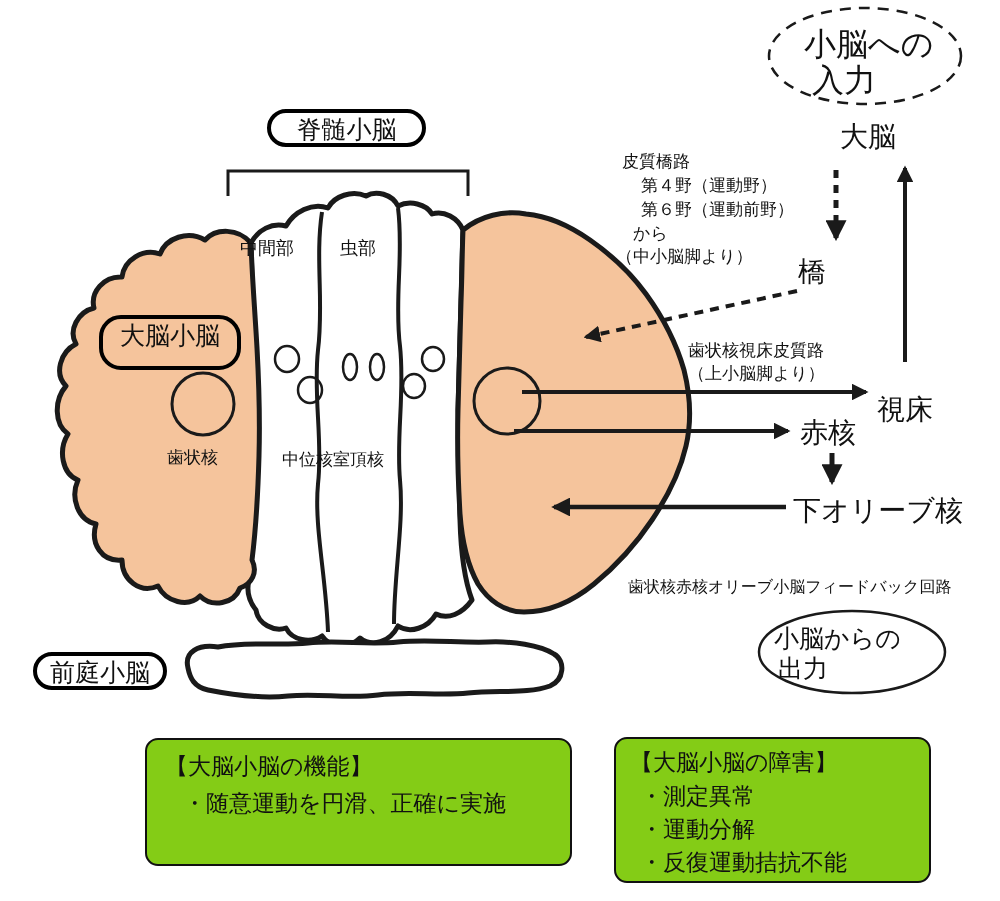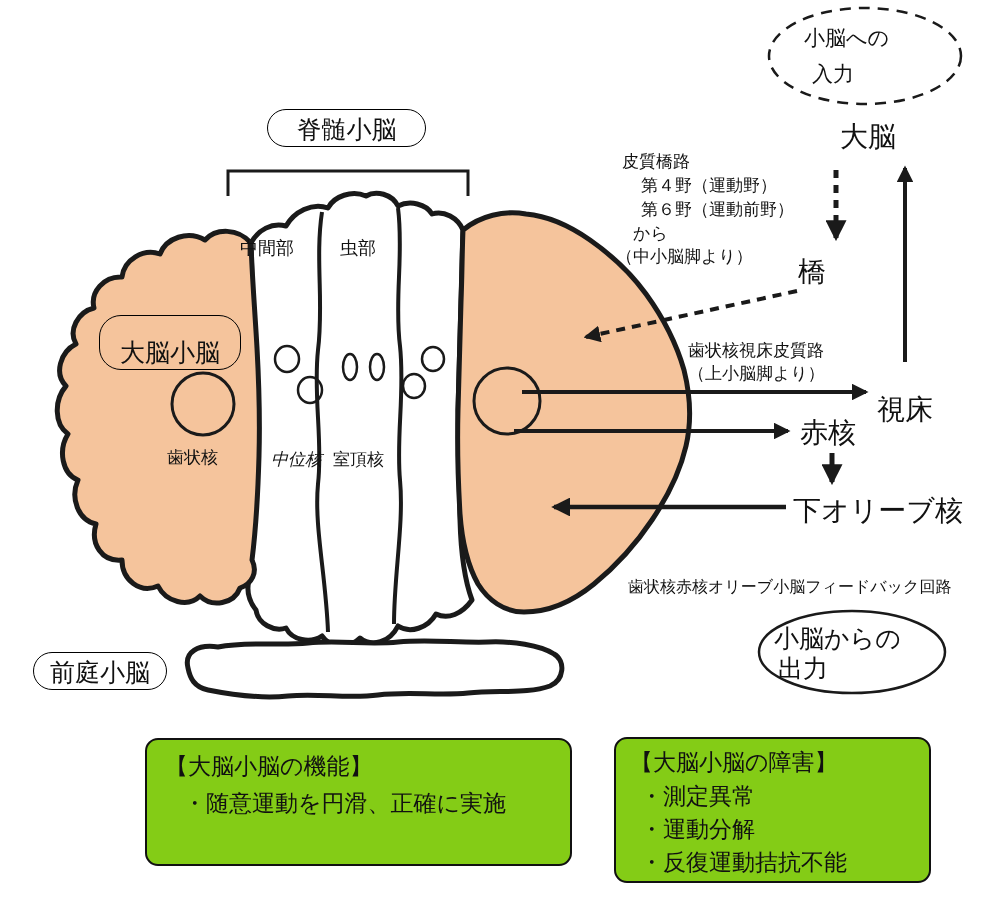--- a/index.html
+++ b/index.html
@@ -3,31 +3,31 @@
 <meta charset="utf-8">
 <style>
   html,body{margin:0;padding:0;background:#ffffff;}
   #stage{
     position:relative;width:1000px;height:901px;background:#ffffff;overflow:hidden;
     font-family:"Liberation Sans","DejaVu Sans",sans-serif;color:#111;
   }
   svg{position:absolute;left:0;top:0;}
   .lbl{position:absolute;white-space:nowrap;line-height:1.15;}
   .roundbox{
-    position:absolute;border:1px solid #000000;border-radius:22px;background:transparent;
-    display:flex;align-items:flex-end;justify-content:center;box-sizing:border-box;
+    position:absolute;border:4px solid #000000;border-radius:22px;background:transparent;
+    display:flex;align-items:flex-start;justify-content:center;box-sizing:border-box;
   }
   .cardbox{
     position:absolute;border:2.5px solid #111;border-radius:13px;background:#84cc16;box-sizing:border-box;
   }
   .f17{font-size:17px;}
   .f18{font-size:18px;}
   .f23{font-size:23px;}
   .f25{font-size:25px;}
-  .f27{font-size:21px;}
+  .f27{font-size:32px;}
   .f28{font-size:28px;}
 </style>
 </head>
 <body>
 
 <div id="stage">
 
   <svg width="1000" height="901" viewBox="0 0 1000 901">
     <defs>
       <marker id="ah" viewBox="0 0 10 10" refX="8.5" refY="5" markerWidth="4.2" markerHeight="4.2" orient="auto-start-reverse">
@@ -93,21 +93,21 @@
   </div>
 
   <div class="lbl f18" style="left:240px;top:238px;">中間部</div>
   <div class="lbl f18" style="left:340px;top:238px;">虫部</div>
 
   <div class="roundbox f25" style="left:99px;top:315px;width:142px;height:55px;">
     <span>大脳小脳</span>
   </div>
 
   <div class="lbl f17" style="left:167px;top:448px;">歯状核</div>
-  <div class="lbl f17" style="left:271px;top:450px;font-style:italic;">中位核</div>
+  <div class="lbl f17" style="left:282px;top:450px;">中位核</div>
   <div class="lbl f17" style="left:333px;top:450px;">室頂核</div>
 
   <div class="roundbox f25" style="left:33px;top:652px;width:134px;height:38px;">
     <span>前庭小脳</span>
   </div>
 
   <div class="lbl f27" style="left:804px;top:26px;">小脳への</div>
   <div class="lbl f27" style="left:812px;top:62px;">入力</div>
 
   <div class="lbl f28" style="left:840px;top:121px;">大脳</div>

